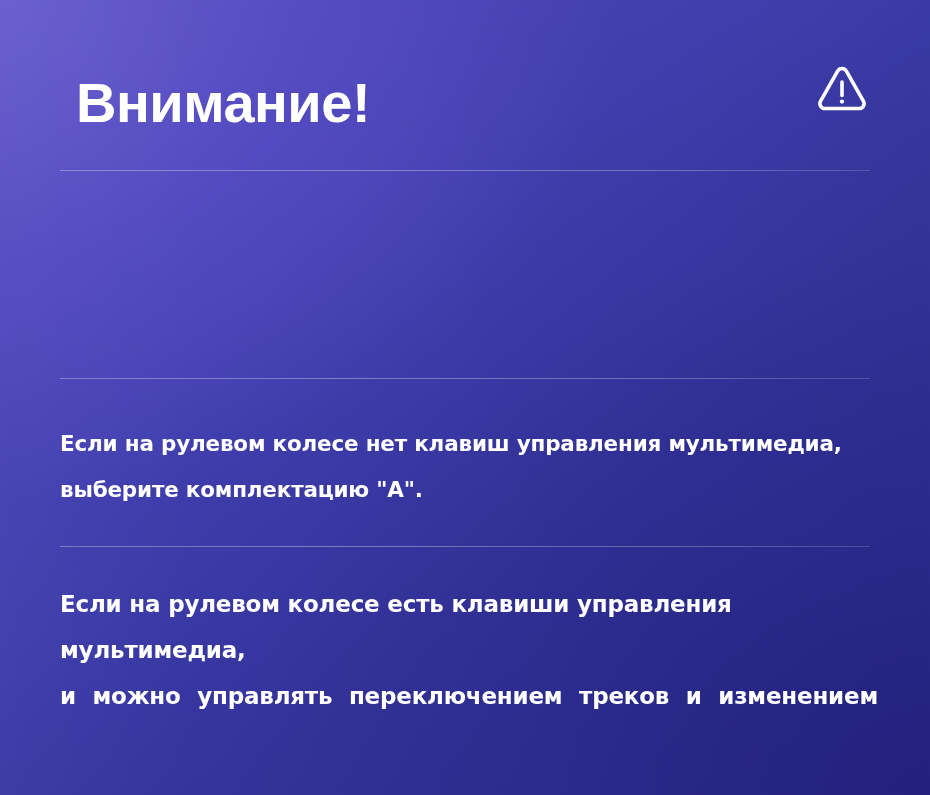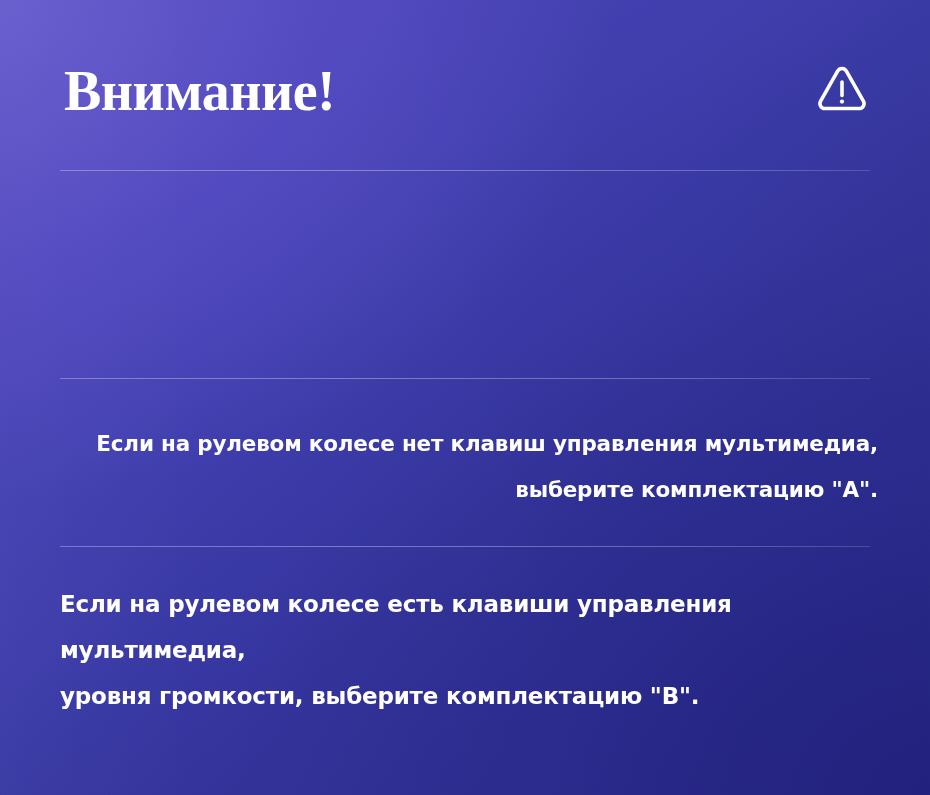--- a/index.html
+++ b/index.html
@@ -57,23 +57,23 @@
     left: 60px;
     top: 54px;
     right: 60px;
     height: 78px;
   }
 
   .page-title {
     position: absolute;
     left: 0;
     top: 0;
-    margin: 4px;
+    margin: 16px;
     color: #ffffff;
-    font-family: Liberation Serif, serif;
+    font-family: Liberation Sans, sans-serif;
     font-size: 56px;
     font-weight: bold;
     letter-spacing: -0.5px;
     line-height: 66px;
     white-space: nowrap;
   }
 
   .warning-icon {
     position: absolute;
     right: 2px;
@@ -116,21 +116,20 @@
     width: 828px;
   }
 
   .para-2 {
     top: 421px;
     font-size: 21.5px;
     line-height: 46px;
     letter-spacing: -0.2px;
     font-weight: bold;
     width: 818px;
-    text-align: right;
   }
 
   .para-3 {
     top: 581px;
     font-size: 23px;
     line-height: 46px;
     letter-spacing: -0.2px;
     font-weight: bold;
     width: 818px;
   }
@@ -178,16 +177,16 @@
   <div class="divider divider-3"></div>
 
 
   <div class="para para-2">
     <span class="line-plain">Если на рулевом колесе нет клавиш управления мультимедиа,</span>
     <span class="line-plain">выберите комплектацию "А".</span>
   </div>
 
   <div class="para para-3">
     <span class="line-plain">Если на рулевом колесе есть клавиши управления мультимедиа,</span>
-    <span class="line-plain">уровня громкости, выберите комплектацию "В".</span>
+    <span class="line-justify">и можно управлять переключением треков и изменением</span>
   </div>
 
 </div>
 
 </body></html>

